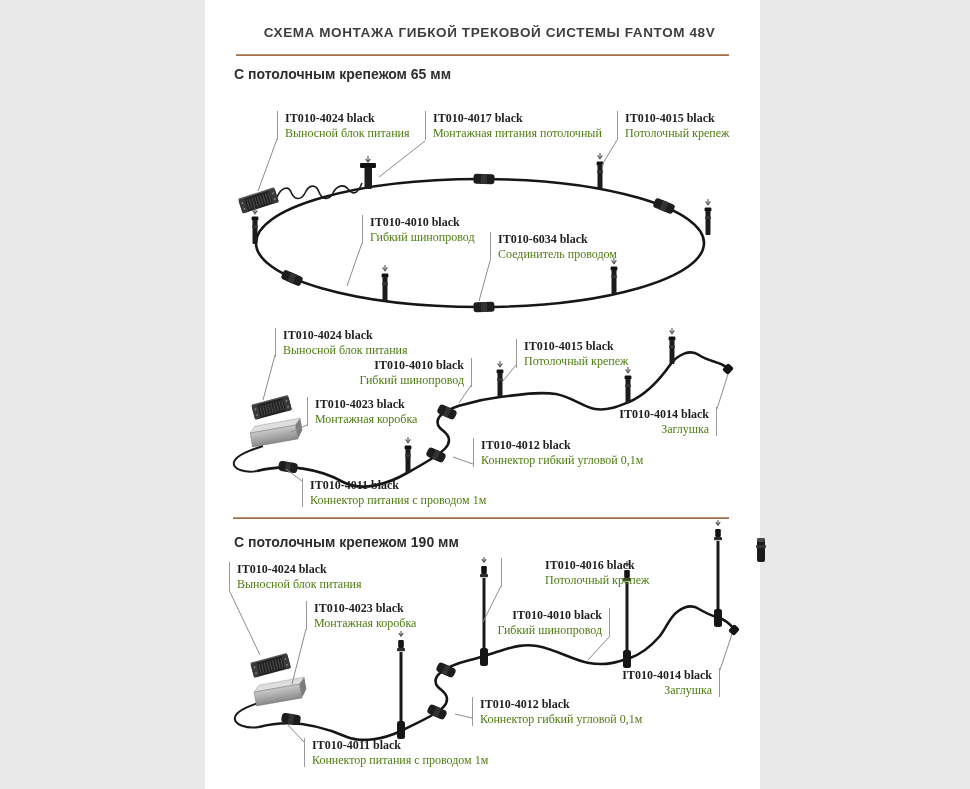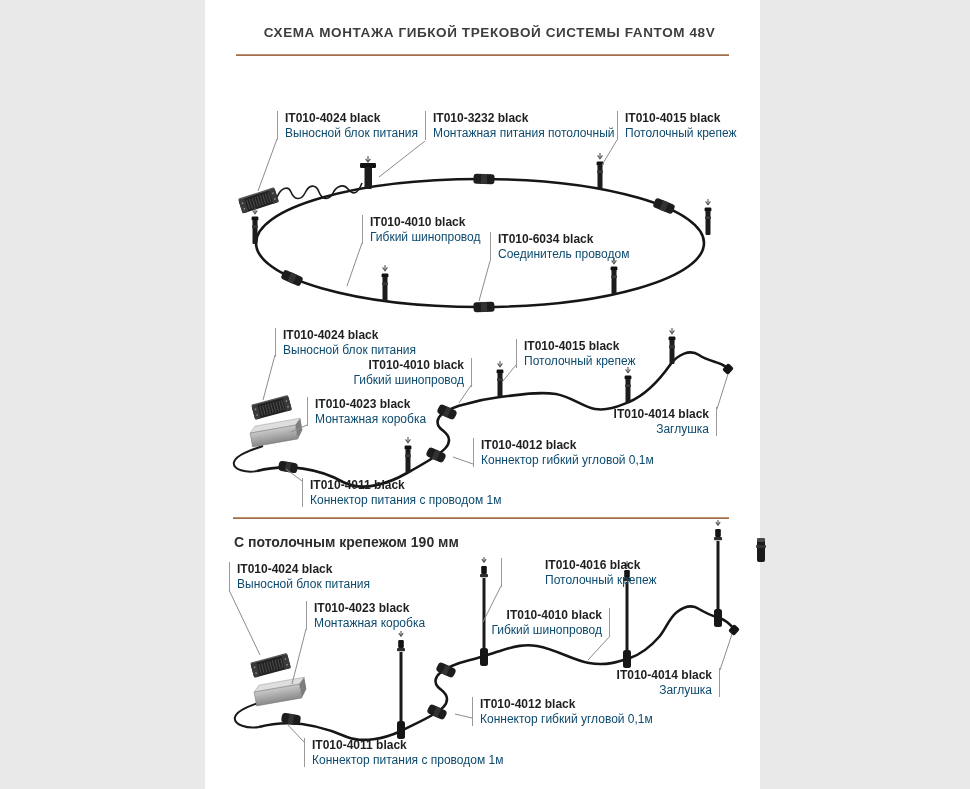--- a/index.html
+++ b/index.html
@@ -9,25 +9,25 @@
   .art{position:absolute;left:0;top:0;width:970px;height:789px;}
   .page-title{position:absolute;left:205px;top:25px;width:569px;text-align:center;
               font-size:13.5px;font-weight:600;letter-spacing:.6px;color:#3d3d3d;white-space:nowrap;}
   .rule{position:absolute;height:2px;background:linear-gradient(to bottom,#cfa07c,#8e5f41);}
   .rule1{left:236px;top:54px;width:493px;}
   .rule2{left:233px;top:517px;width:496px;}
   .heading{position:absolute;font-size:14px;font-weight:600;color:#2e2e2e;white-space:nowrap;}
   .h1{left:234px;top:66px;}
   .h2{left:234px;top:534px;}
   .lbl{position:absolute;font-size:12px;line-height:14.5px;white-space:nowrap;
-       border-left:1.5px solid #9a9a9a;padding-left:7px;}
+       border-left:1.5px solid #9a9a9a;padding-left:7px;font-family:Liberation Serif, serif;}
   .lbl.r{border-left:none;border-right:1.5px solid #9a9a9a;padding-left:0;
          padding-right:7px;text-align:right;}
   .lbl .code{font-weight:bold;color:#1f1f1f;}
-  .lbl .desc{color:#0c4a6e;text-align:right;}
+  .lbl .desc{color:#4d7c0f;text-align:right;}
 </style>
 </head>
 <body>
 
 <div class="stage">
   <div class="sheet"></div>
 
   <svg class="art" viewBox="0 0 970 789">
     <defs>
       <linearGradient id="gm" x1="0" y1="0" x2="0" y2="1">
@@ -184,29 +184,30 @@
 
     <g transform="translate(761,538)">
       <rect x="-4" y="0" width="8" height="24" rx="2" fill="#1a1a1a"></rect>
       <rect x="-4" y="0" width="8" height="4" rx="1.5" fill="#4a4a4a"></rect>
       <rect x="-4.8" y="7" width="9.6" height="3" fill="#333"></rect>
     </g>
   </svg>
 
   <div class="page-title">СХЕМА МОНТАЖА ГИБКОЙ ТРЕКОВОЙ СИСТЕМЫ FANTOM 48V</div>
   <div class="rule rule1"></div>
+  <div class="heading h1">С потолочным крепежом 65 мм</div>
   <div class="rule rule2"></div>
   <div class="heading h2">С потолочным крепежом 190 мм</div>
 
   <div class="lbl" style="left:277px;top:111px;">
     <div class="code">IT010-4024 black</div>
     <div class="desc">Выносной блок питания</div>
   </div>
   <div class="lbl" style="left:425px;top:111px;">
-    <div class="code">IT010-3232 black</div>
+    <div class="code">IT010-4017 black</div>
     <div class="desc">Монтажная питания потолочный</div>
   </div>
   <div class="lbl" style="left:617px;top:111px;">
     <div class="code">IT010-4015 black</div>
     <div class="desc">Потолочный крепеж</div>
   </div>
   <div class="lbl" style="left:362px;top:215px;">
     <div class="code">IT010-4010 black</div>
     <div class="desc">Гибкий шинопровод</div>
   </div>

